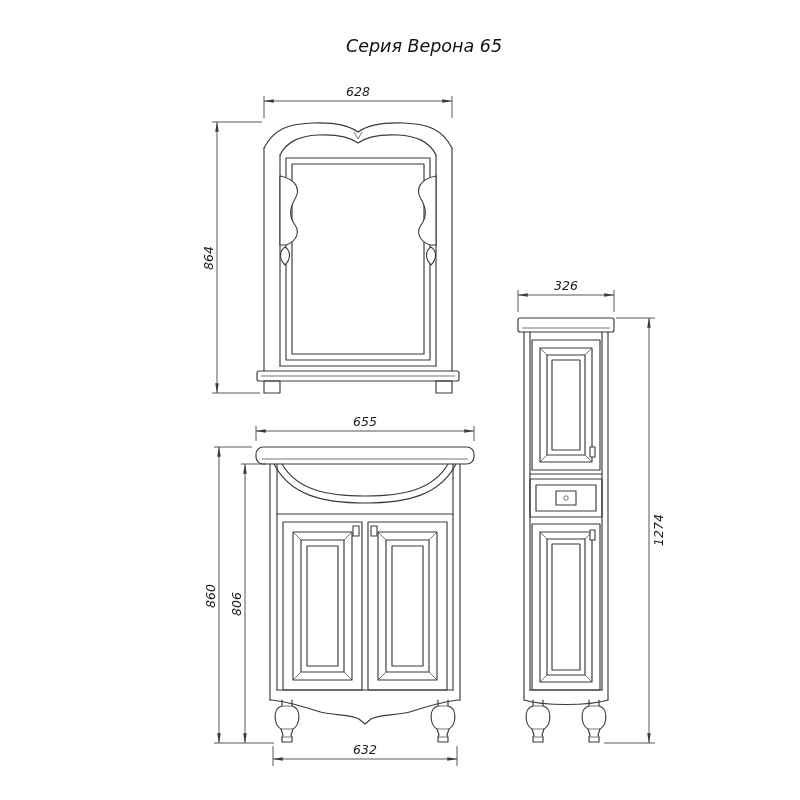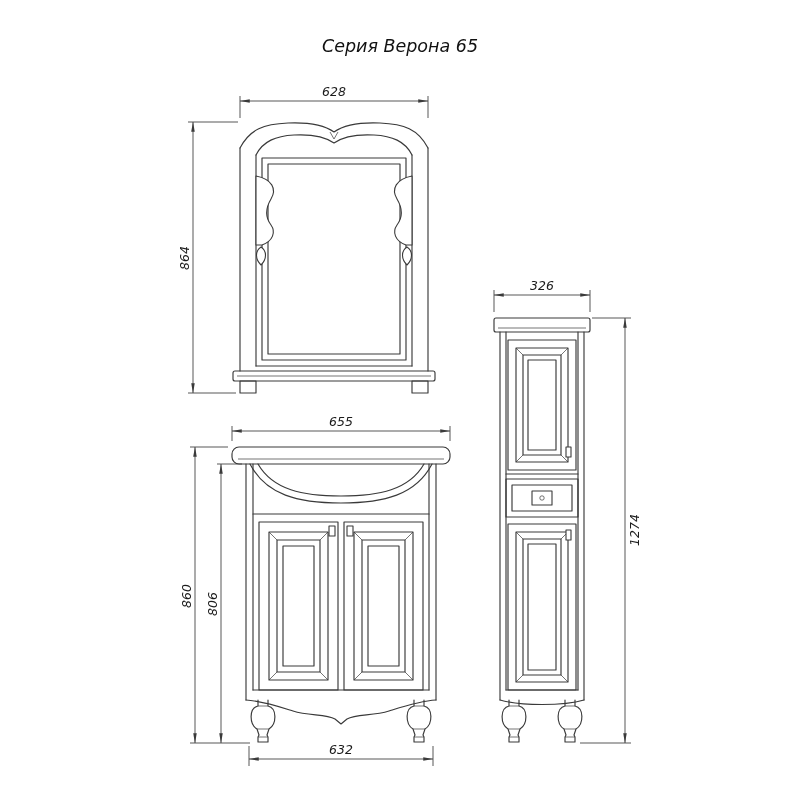--- a/index.html
+++ b/index.html
@@ -2,20 +2,21 @@
 <html><head>
 <meta charset="utf-8">
 <style>
   html, body { margin: 0; padding: 0; background: #ffffff; }
   .page {
     position: relative;
     width: 740px; height: 800px;
     background: #ffffff;
     font-family: "DejaVu Sans", sans-serif;
     overflow: hidden;
+    margin-left: 24px;
   }
   svg { display: block; }
   .furn  { fill: none; stroke: #3a3a3a; stroke-width: 1.15; stroke-linecap: round; stroke-linejoin: round; }
   .thin  { fill: none; stroke: #3a3a3a; stroke-width: 0.7; }
   .solid { fill: #ffffff; stroke: #3a3a3a; stroke-width: 1.1; stroke-linejoin: round; }
   .dim   { fill: none; stroke: #3a3a3a; stroke-width: 0.85; }
   .dimtext {
     font-family: "DejaVu Sans", sans-serif;
     font-style: italic;
     font-size: 12.5px;

